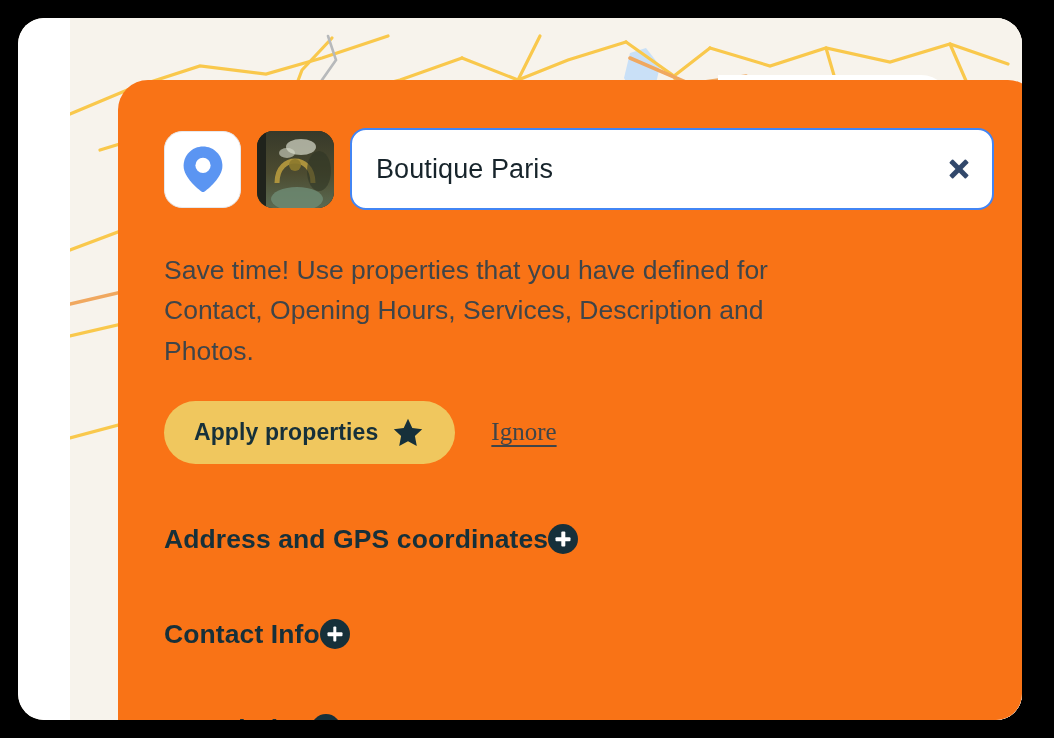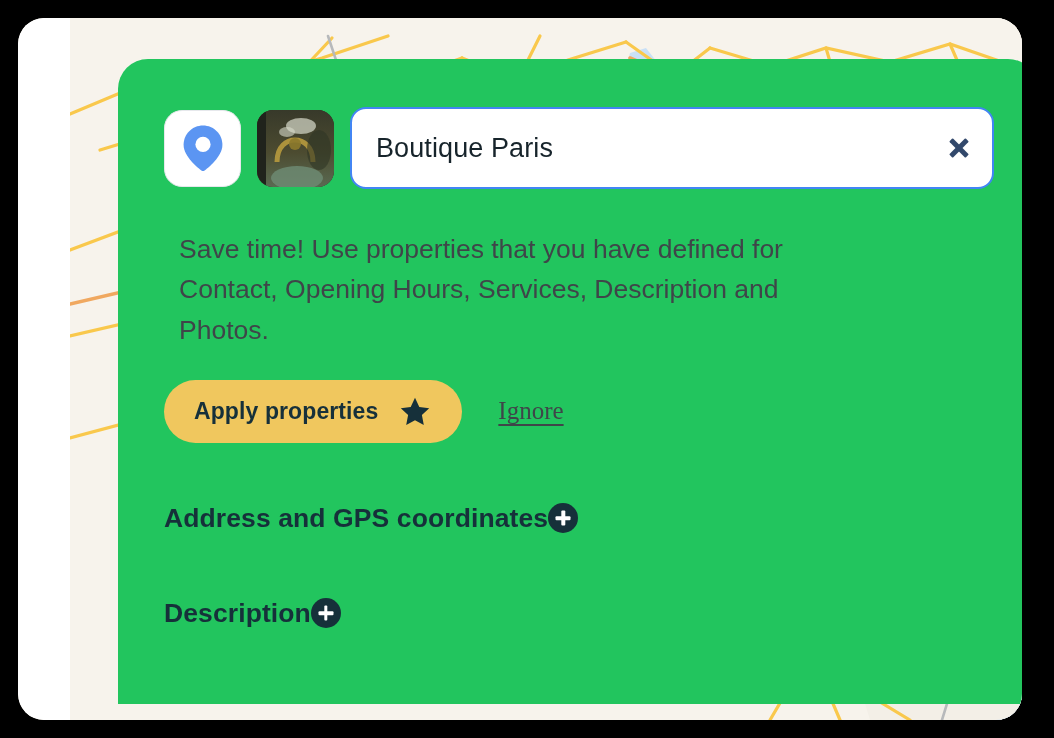--- a/index.html
+++ b/index.html
@@ -96,24 +96,24 @@
     background: #000000;
     border-radius: 1px;
   }
   #close-icon::before { transform: translate(-50%,-50%) rotate(45deg); }
   #close-icon::after  { transform: translate(-50%,-50%) rotate(-45deg); }
 
   
   #place-panel {
     position: absolute;
     left: 100px;
-    top: 41px;
+    top: 62px;
     width: 920px;
     height: 645px;
-    background: #22c55e;
+    background: #f97316;
     border-top-left-radius: 30px;
     border-top-right-radius: 30px;
     z-index: 10;
     overflow: hidden;
   }
 
   
   #panel-header {
     display: flex;
     align-items: center;
@@ -183,38 +183,38 @@
     width: 23px;
     height: 5px;
     background: #32486b;
     border-radius: 1px;
   }
   #clear-name-icon::before { transform: translate(-50%,-50%) rotate(45deg); }
   #clear-name-icon::after  { transform: translate(-50%,-50%) rotate(-45deg); }
 
   
   #promo-text {
-    margin: 40px 46px 0 61px;
+    margin: 40px 46px 0 46px;
     font-size: 26.5px;
     line-height: 1.52;
     color: #3f4549;
     max-width: 660px;
   }
 
   
   #action-row {
     display: flex;
     align-items: center;
     gap: 36px;
     margin: 30px 46px 0 46px;
   }
   #apply-properties-button {
     display: inline-flex;
     align-items: center;
-    gap: 22px;
+    gap: 15px;
     background: #f0c75e;
     border: none;
     border-radius: 32px;
     padding: 17px 32px 17px 30px;
     cursor: pointer;
     font-family: "Liberation Sans", sans-serif;
     text-align: center;
   }
   #apply-label {
     font-size: 23px;
@@ -413,20 +413,24 @@
         <button id="ignore-link">Ignore</button>
       </div>
 
       <div id="sections">
 
         <div class="accordion-row">
           <span class="accordion-title">Address and GPS coordinates</span>
           <span class="expand-icon"></span>
         </div>
 
+        <div class="accordion-row">
+          <span class="accordion-title">Contact Info</span>
+          <span class="expand-icon"></span>
+        </div>
 
         <div class="accordion-row">
           <span class="accordion-title">Description</span>
           <span class="expand-icon"></span>
         </div>
 
       </div>
 
     </div>
 

